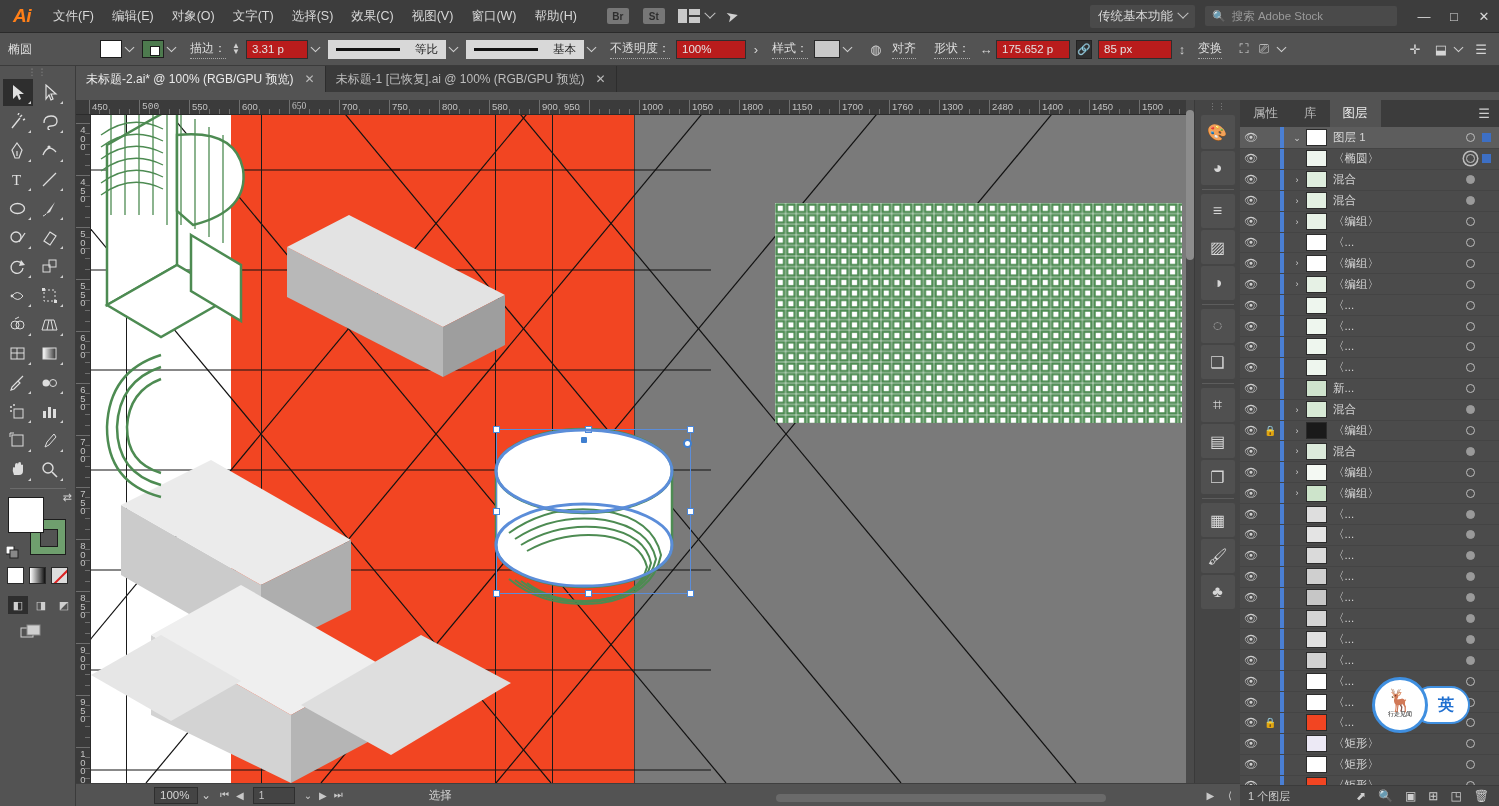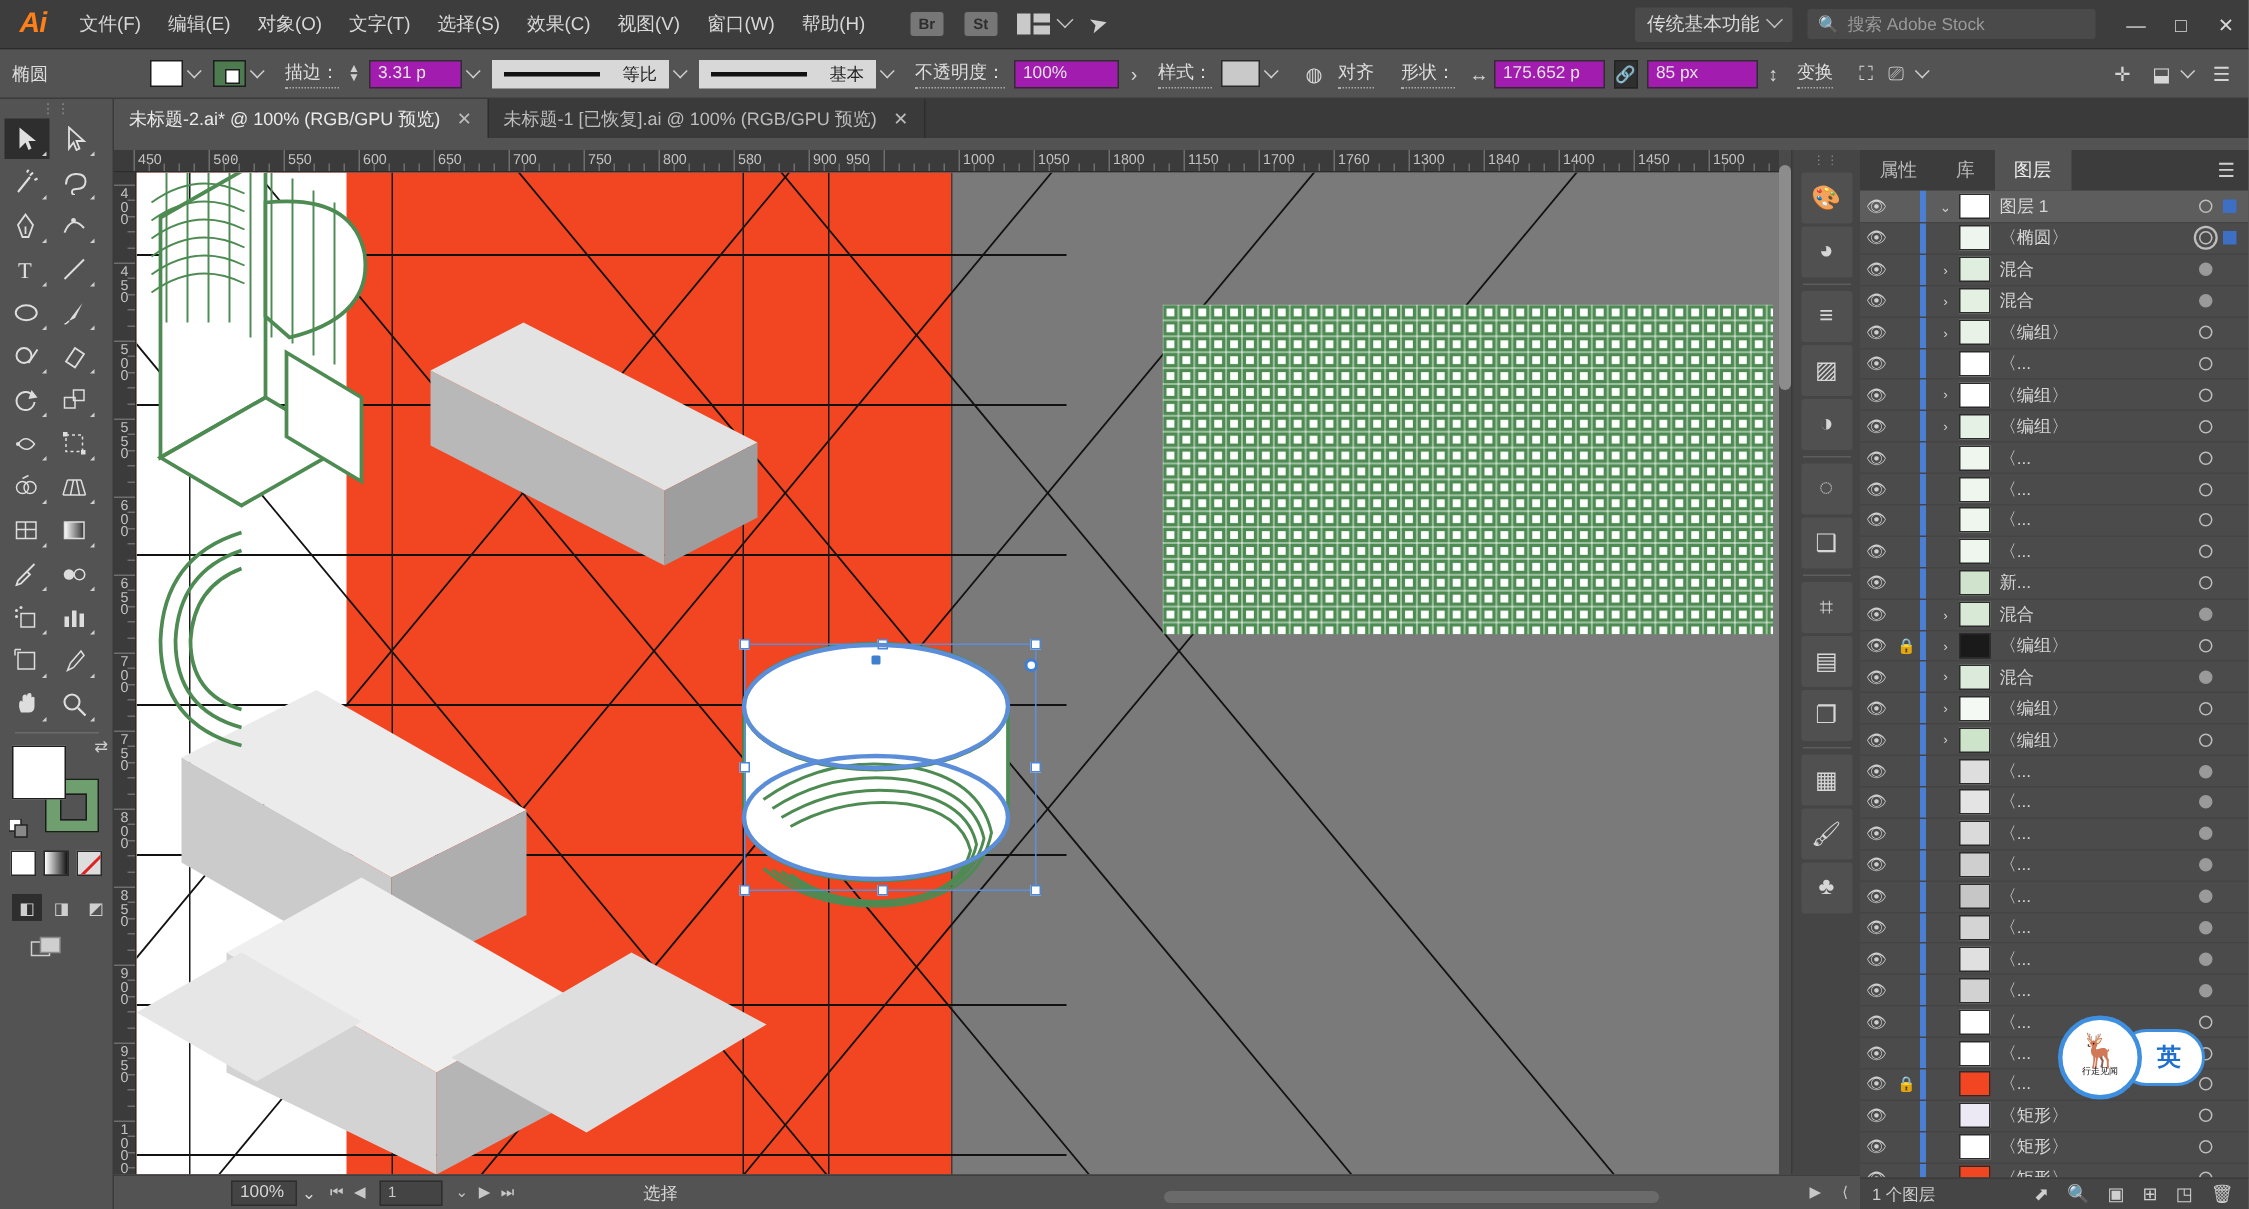--- a/index.html
+++ b/index.html
@@ -63,21 +63,21 @@
   .cb-label.dotted { border-bottom:1px dotted #a9a9a9; padding-bottom:1px; }
   .swatch { width:22px; height:18px; border:1px solid #1d1d1d; }
   .swatch.fill { background:#ffffff; }
   .swatch.stroke { background:#4d7a4e; position:relative; }
   .swatch.stroke::after{ content:""; position:absolute; left:7px; top:5px; width:8px; height:8px;
     background:#fff; border:1px solid #1d1d1d;}
   .dd { width:14px; height:18px; display:flex; align-items:center; justify-content:center; }
   .dd::after { content:""; width:6px; height:6px; border-right:1.5px solid #cfcfcf;
     border-bottom:1.5px solid #cfcfcf; transform:rotate(45deg) translate(-1.5px,-1.5px); }
   .numfield {
-    background:#a21caf; border:1px solid #2e2e2e; height:19px; min-width:48px;
+    background:#b91c1c; border:1px solid #2e2e2e; height:19px; min-width:48px;
     display:flex; align-items:center; padding:0 5px; color:#e3e3e3; font-size:11.5px;
   }
   .stepper { display:flex; flex-direction:column; width:11px; margin-right:3px; color:#cfcfcf; line-height:6px; font-size:8px;}
   .profile {
     background:#d8d8d8; color:#222; height:19px; width:118px; display:flex;
     align-items:center; justify-content:space-between; padding:0 8px; font-size:11.5px;
   }
   .profile .line { width:64px; height:3px; background:#111; }
   .gap { width:12px; }
   .gap-s { width:6px; }
@@ -744,21 +744,21 @@
       <div class="rtm" style="left: 133px;"></div>
       <div class="rtm" style="left: 143px;"></div>
       <div class="rtm" style="left: 153px;"></div>
       <div class="rt" style="left: 163px;"></div>
       <div class="rl" style="left: 163px;">600</div>
       <div class="rtm" style="left: 173px;"></div>
       <div class="rtm" style="left: 183px;"></div>
       <div class="rtm" style="left: 193px;"></div>
       <div class="rtm" style="left: 203px;"></div>
       <div class="rt" style="left: 213px;"></div>
-      <div class="rl" style="left: 213px;">650</div>
+      <div class="rl" style="left: 213px; font-family: Liberation Serif, serif;">650</div>
       <div class="rtm" style="left: 223px;"></div>
       <div class="rtm" style="left: 233px;"></div>
       <div class="rtm" style="left: 243px;"></div>
       <div class="rtm" style="left: 253px;"></div>
       <div class="rt" style="left: 263px;"></div>
       <div class="rl" style="left: 263px;">700</div>
       <div class="rtm" style="left: 273px;"></div>
       <div class="rtm" style="left: 283px;"></div>
       <div class="rtm" style="left: 293px;"></div>
       <div class="rtm" style="left: 303px;"></div>
@@ -828,21 +828,21 @@
       <div class="rtm" style="left: 833px;"></div>
       <div class="rtm" style="left: 843px;"></div>
       <div class="rtm" style="left: 853px;"></div>
       <div class="rt" style="left: 863px;"></div>
       <div class="rl" style="left: 863px;">1300</div>
       <div class="rtm" style="left: 873px;"></div>
       <div class="rtm" style="left: 883px;"></div>
       <div class="rtm" style="left: 893px;"></div>
       <div class="rtm" style="left: 903px;"></div>
       <div class="rt" style="left: 913px;"></div>
-      <div class="rl" style="left: 913px;">1840</div>
+      <div class="rl" style="left: 913px;">2480</div>
       <div class="rtm" style="left: 923px;"></div>
       <div class="rtm" style="left: 933px;"></div>
       <div class="rtm" style="left: 943px;"></div>
       <div class="rtm" style="left: 953px;"></div>
       <div class="rt" style="left: 963px;"></div>
       <div class="rl" style="left: 963px;">1400</div>
       <div class="rtm" style="left: 973px;"></div>
       <div class="rtm" style="left: 983px;"></div>
       <div class="rtm" style="left: 993px;"></div>
       <div class="rtm" style="left: 1003px;"></div>

